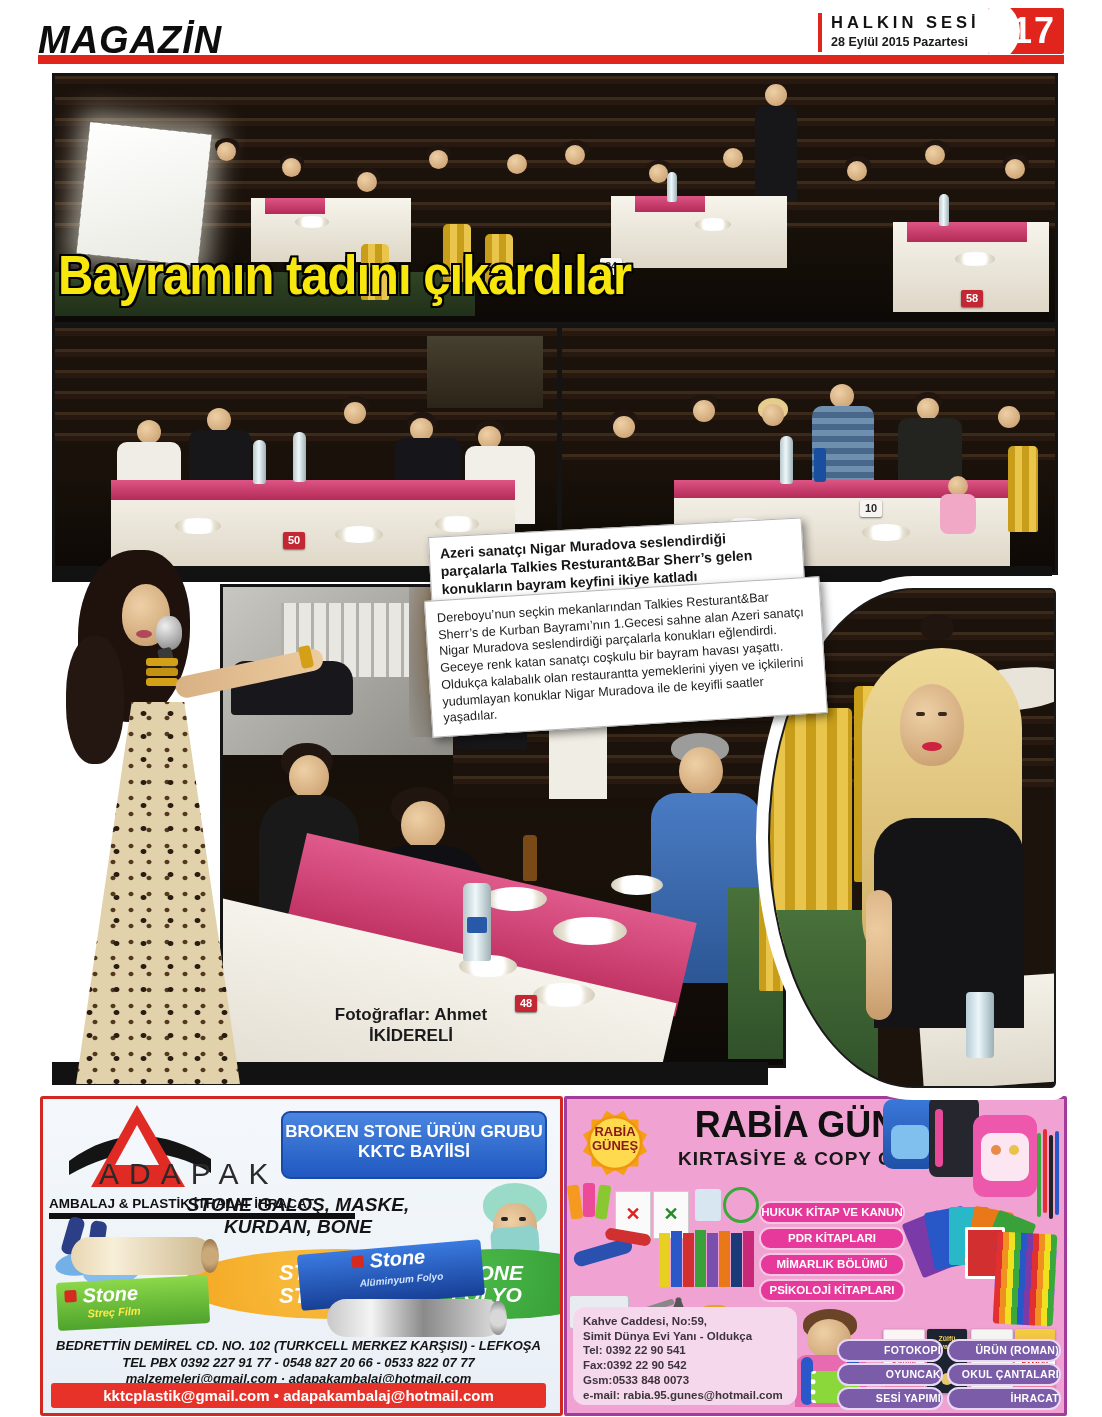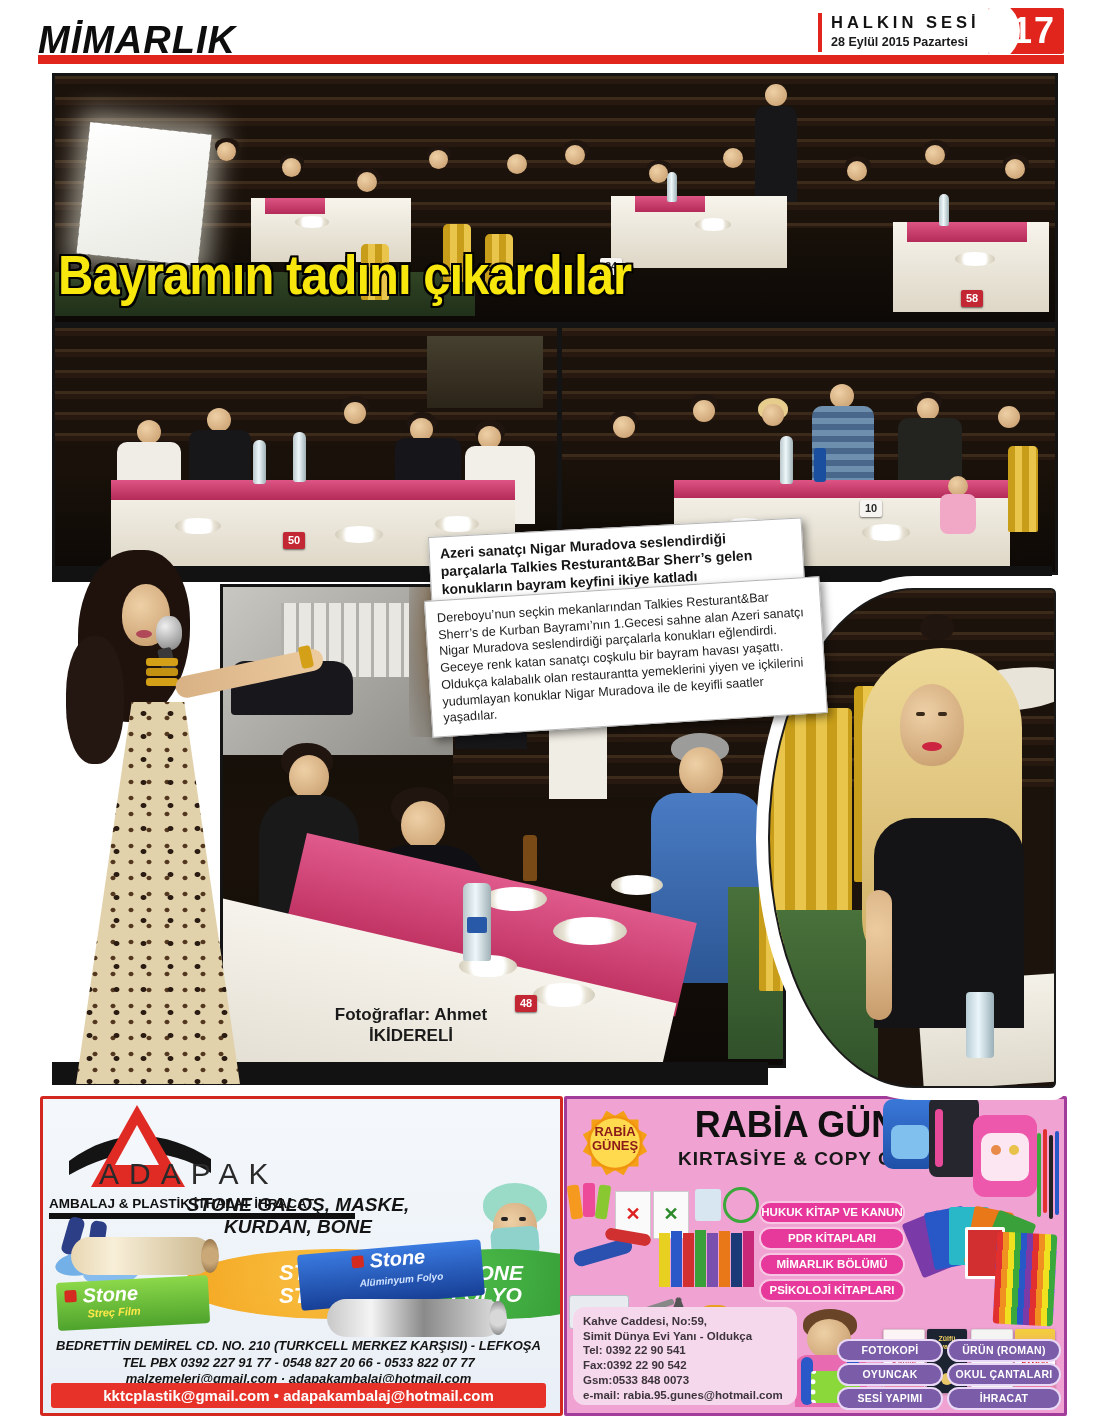--- a/index.html
+++ b/index.html
@@ -36,30 +36,30 @@
     -webkit-text-stroke:3px #000;paint-order:stroke fill;text-shadow:2px 2px 0 #000,-2px 2px 0 #000,2px -2px 0 #000,-2px -2px 0 #000}
   
   .tbx{position:absolute;background:#fff;box-shadow:3px 4px 9px rgba(0,0,0,.45);border:1px solid #b5b5b5;z-index:30}
   #stand{left:428px;top:537px;width:352px;padding:7px 10px;font:800 14px/1.3 "Liberation Sans",sans-serif;color:#151515;transform:rotate(-3deg);transform-origin:left top}
   #bodytxt{left:424px;top:601px;width:372px;padding:9px 11px;font:500 12.6px/1.33 "Liberation Sans",sans-serif;color:#1c1c1c;transform:rotate(-3.6deg);transform-origin:left top}
   #caption{left:296px;top:1004px;width:230px;z-index:28;text-align:center;font:800 17px/1.25 "Liberation Sans",sans-serif;color:#1a1a1a}
   .bub{position:absolute;border-radius:50%;color:#fff;font:italic 900 22px/1.05 "Liberation Sans",sans-serif;display:flex;flex-direction:column;justify-content:center}
   .btnp{position:absolute;background:#e6399b;border:2px solid #f7c6e3;border-radius:11px;color:#fff;
         font:800 11.5px/15px "Liberation Sans",sans-serif;text-align:center;padding-top:2px}
   .btnv{position:absolute;background:#7a5ca8;border:2px solid #e9d9f6;border-radius:13px;color:#fff;
-        font:900 10.5px/15px "Liberation Sans",sans-serif;text-align:center;letter-spacing:.3px;padding-top:2px}
+        font:900 10.5px/15px "Liberation Sans",sans-serif;text-align:right;letter-spacing:.3px;padding-top:2px}
   .adr{position:absolute;left:0;width:511px;text-align:center;font:italic 900 13px/1 "Liberation Sans",sans-serif;color:#141414}
   .book{position:absolute;width:40px;height:64px;border-radius:2px;box-shadow:0 1px 3px rgba(0,0,0,.35);overflow:hidden;text-align:center}
 </style>
 </head>
 <body>
 
 <div id="pg">
 
-  <div class="a" id="magazin">MİMARLIK</div>
+  <div class="a" id="magazin">MAGAZİN</div>
   <div class="a" id="mline"></div>
   <div class="a" id="mtitle">HALKIN SESİ</div>
   <div class="a" id="mdate">28 Eylül 2015 Pazartesi</div>
   <div class="a" id="badge">
     <div class="notch"></div>
     <div class="num">17</div>
   </div>
   <div class="a" id="redbar"></div>
 
   <div class="ph" style="left:52px;top:73px;width:1000px;height:246px">
@@ -248,20 +248,24 @@
 
   <div class="a" style="left:40px;top:1096px;width:517px;height:314px;border:3px solid #d3281f;border-radius:3px;background:linear-gradient(180deg,#f4f8fc,#e9eff6);overflow:hidden">
     <svg class="a" style="left:22px;top:4px" width="150" height="92" viewBox="0 0 150 92">
       <path d="M4,58 C50,24 100,26 146,56 L146,70 C100,42 52,44 4,72 Z" fill="#141414"></path>
       <polygon points="72,2 26,84 120,84" fill="#e02a24"></polygon>
       <polygon points="72,22 50,62 94,62" fill="#f4f8fc"></polygon>
     </svg>
     <div class="a" style="left:56px;top:60px;font:500 30px/1 'Liberation Sans',sans-serif;letter-spacing:10px;color:#2a2a2a">ADAPAK</div>
     <div class="a" style="left:6px;top:98px;font:800 13.5px/1 'Liberation Sans',sans-serif;color:#101010">AMBALAJ &amp; PLASTİK İTHALAT İHRACAT</div>
     <div class="a" style="left:6px;top:114px;width:306px;height:6px;background:#101010"></div>
+    <div class="a" style="left:238px;top:12px;width:262px;height:64px;border-radius:9px;border:2px solid #1a4aa8;background:linear-gradient(180deg,#4a86e0,#2058c0);text-align:center;color:#fff">
+      <div style="font:800 17px/1.2 'Liberation Sans',sans-serif;margin-top:9px">BROKEN STONE ÜRÜN GRUBU</div>
+      <div style="font:800 17px/1.2 'Liberation Sans',sans-serif">KKTC BAYİİSİ</div>
+    </div>
     <div class="a" style="left:22px;top:118px;width:16px;height:38px;background:#2c3f86;border-radius:6px;transform:rotate(16deg)"></div>
     <div class="a" style="left:46px;top:122px;width:16px;height:38px;background:#2c3f86;border-radius:6px;transform:rotate(8deg)"></div>
     <div class="a" style="left:12px;top:152px;width:56px;height:24px;border-radius:50%;background:#74b0e8;transform:rotate(-10deg)"></div>
     <div class="a" style="left:40px;top:162px;width:56px;height:24px;border-radius:50%;background:#86bcee;transform:rotate(-4deg)"></div>
     <div class="a" style="left:120px;top:96px;width:270px;text-align:center;font:italic 900 19px/1 'Liberation Sans',sans-serif;color:#141414">STONE GALOŞ, MASKE,</div>
     <div class="a" style="left:120px;top:118px;width:270px;text-align:center;font:italic 900 19px/1 'Liberation Sans',sans-serif;color:#141414">KÜRDAN, BONE</div>
     <div class="a" style="left:440px;top:84px;width:64px;height:44px;border-radius:50% 50% 45% 45%;background:#9adbc8"></div>
     <div class="a" style="left:450px;top:104px;width:44px;height:52px;border-radius:45%;background:radial-gradient(circle at 40% 35%,#eed0a6,#c89a6a)"></div>
     <div class="a" style="left:458px;top:118px;width:7px;height:4px;background:#222;border-radius:2px"></div>
     <div class="a" style="left:476px;top:118px;width:7px;height:4px;background:#222;border-radius:2px"></div>
@@ -283,21 +287,21 @@
       <div>STONE</div>
       <div>FOLYO</div>
     </div>
     <div class="a" style="left:256px;top:148px;width:184px;height:56px;border-radius:4px;background:linear-gradient(180deg,#3a7ae0,#173f96);transform:rotate(-5deg);color:#fff;overflow:hidden">
       <span style="position:absolute;left:54px;top:6px;width:12px;height:12px;background:#d42a20;border-radius:2px"></span>
       <span style="position:absolute;left:72px;top:0;font:italic 900 20px/1.2 'Liberation Sans',sans-serif">Stone</span>
       <span style="position:absolute;left:60px;top:28px;font:italic 700 10px/1.2 'Liberation Sans',sans-serif;color:#cfe2ff">Alüminyum Folyo</span>
     </div>
     <div class="a" style="left:284px;top:200px;width:176px;height:38px;border-radius:19px/50%;background:linear-gradient(90deg,#c8c8c8,#f4f4f4 25%,#8a8a8a 55%,#e2e2e2)"></div>
     <div class="a" style="left:446px;top:202px;width:18px;height:34px;border-radius:50%;background:radial-gradient(circle,#d8d8d8 40%,#7a7a7a)"></div>
-    <div class="adr" style="top:240px">BEDRETTİN DEMİREL CD. NO. 210 (TURKCELL MERKEZ KARŞISI) - LEFKOŞA</div>
+    <div class="adr" style="top:240px">BEDRETTİN DEMİREL CD. NO. 102 (TURKCELL MERKEZ KARŞISI) - LEFKOŞA</div>
     <div class="adr" style="top:257px">TEL PBX 0392 227 91 77 - 0548 827 20 66 - 0533 822 07 77</div>
     <div class="adr" style="top:273px">malzemeleri@gmail.com · adapakambalaj@hotmail.com</div>
     <div class="a" style="left:8px;top:284px;width:495px;height:25px;background:#e63229;border-radius:3px;text-align:center;color:#fff;font:700 15px/25px 'Liberation Sans',sans-serif">kktcplastik@gmail.com • adapakambalaj@hotmail.com</div>
   </div>
 
   <div class="a" style="left:564px;top:1096px;width:497px;height:314px;border:3px solid #a13c9b;border-radius:2px;background:#f0a3d2;overflow:hidden">
     <svg class="a" style="left:6px;top:2px" width="84" height="84" viewBox="0 0 100 100">
       <g fill="#f59f16">
         <rect x="22" y="22" width="56" height="56"></rect>
         <rect x="22" y="22" width="56" height="56" transform="rotate(30 50 50)"></rect>

